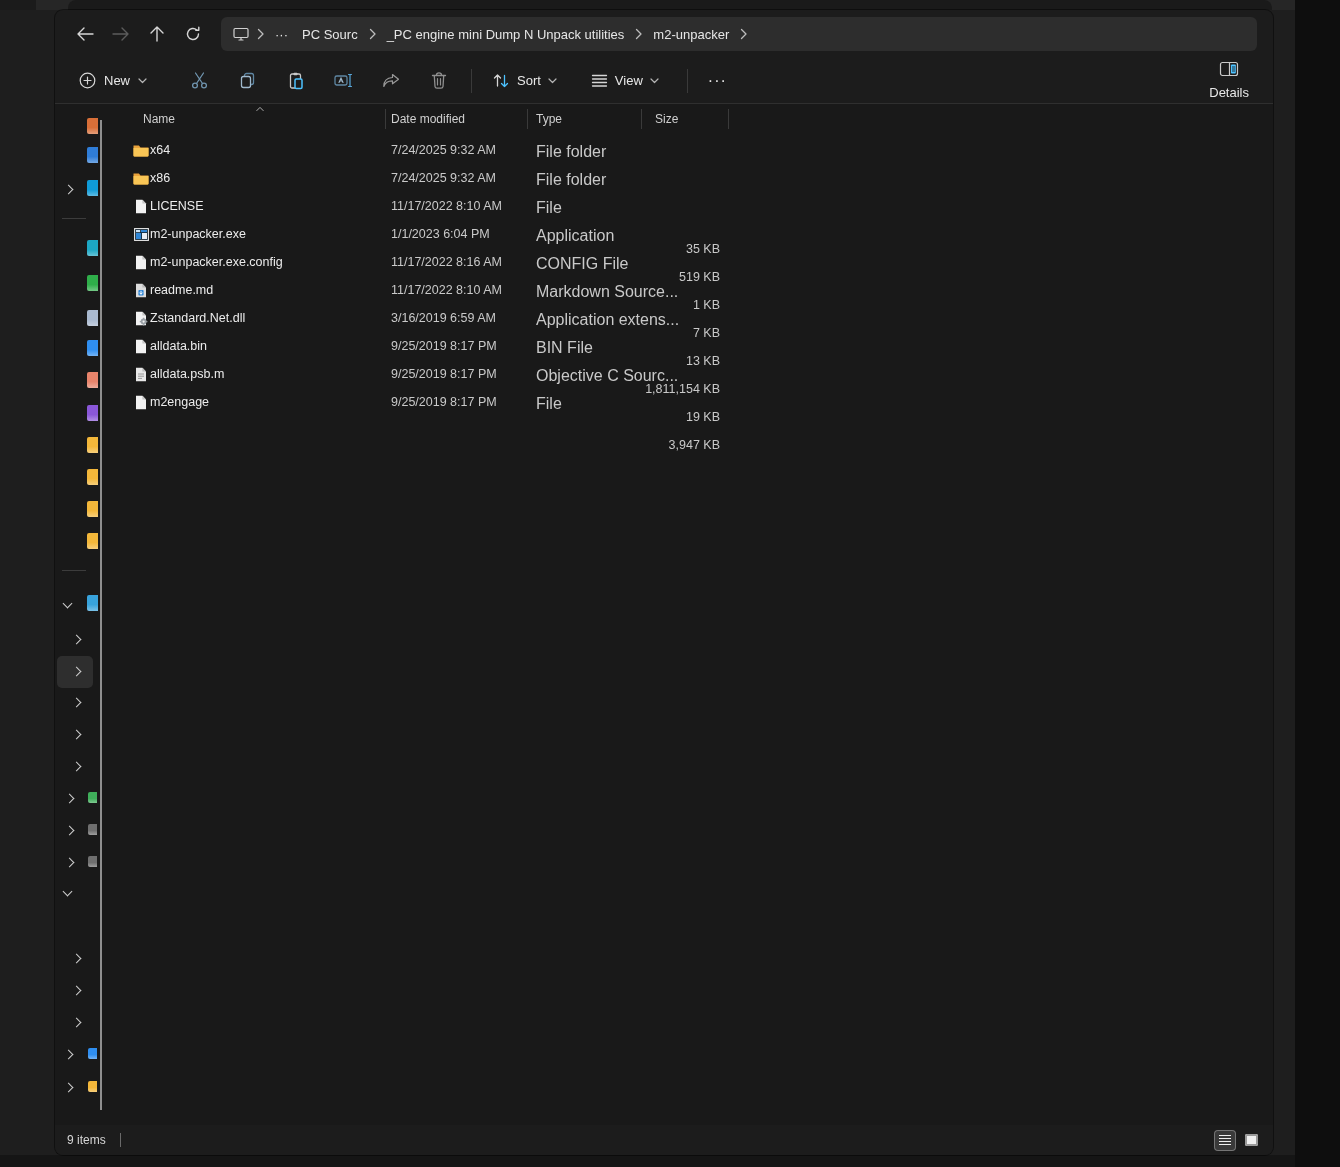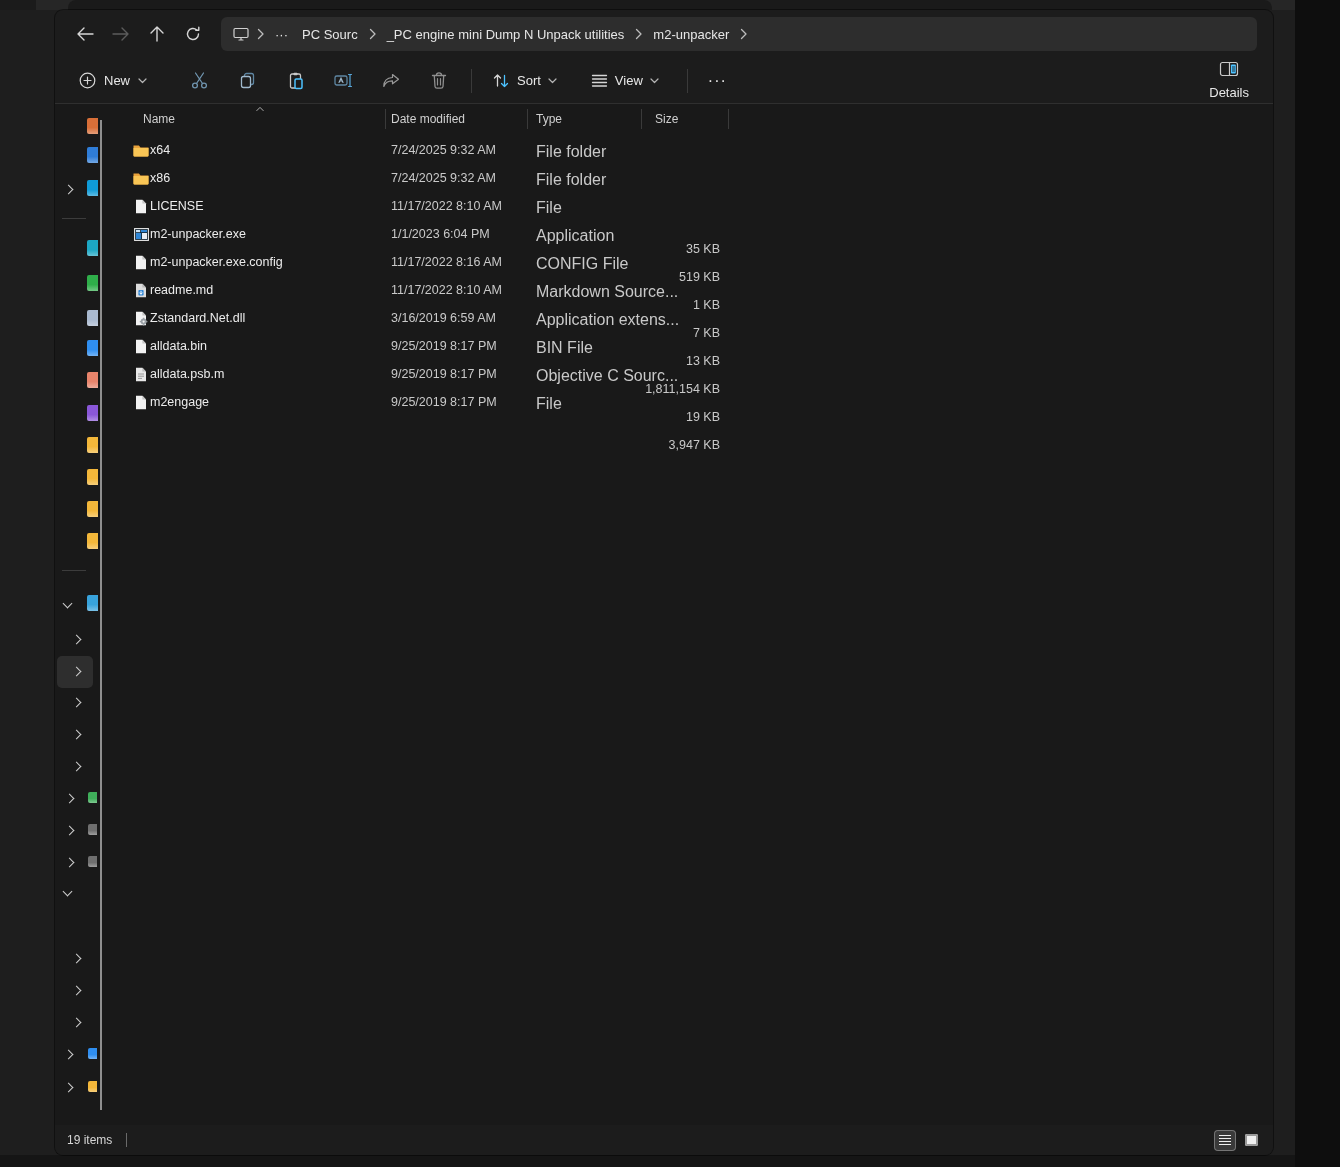--- a/index.html
+++ b/index.html
@@ -497,21 +497,21 @@
               <span class="fname">m2engage</span>
               <span class="fdate">9/25/2019 8:17 PM</span>
               <span class="ftype">File</span>
               <span class="fsize">3,947 KB</span>
             </div>
           </div>
       </div>
     </div>
 
     <div class="statusbar">
-      <span class="status-count">19 items</span>
+      <span class="status-count">9 items</span>
       <div class="status-div"></div>
       <div class="view-toggles">
         <div class="vt-btn active">
           <div class="vt-lines">
               <i></i>
               <i></i>
               <i></i>
               <i></i>
             </div>
         </div>

